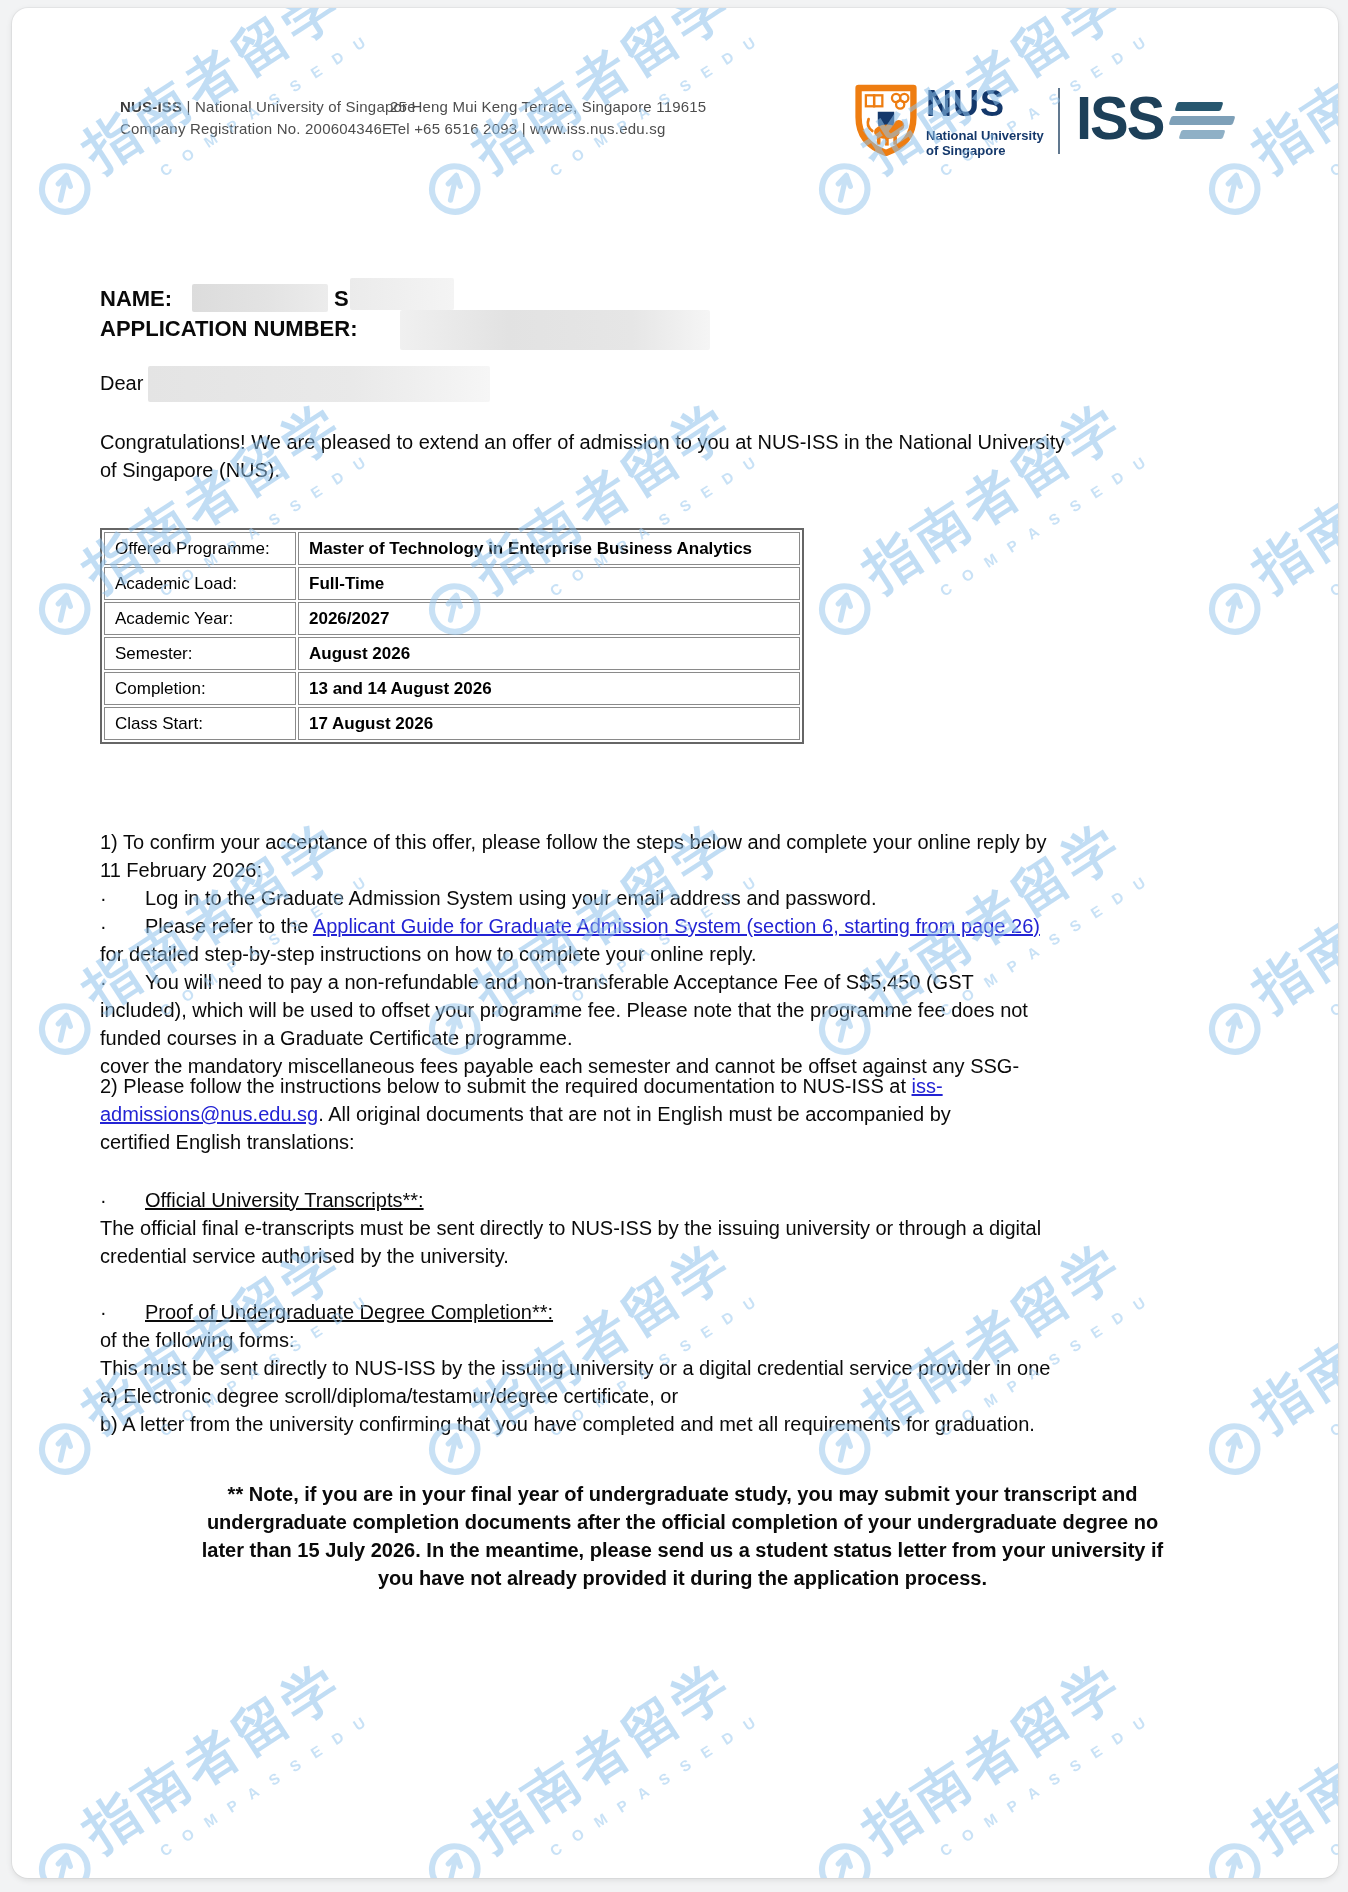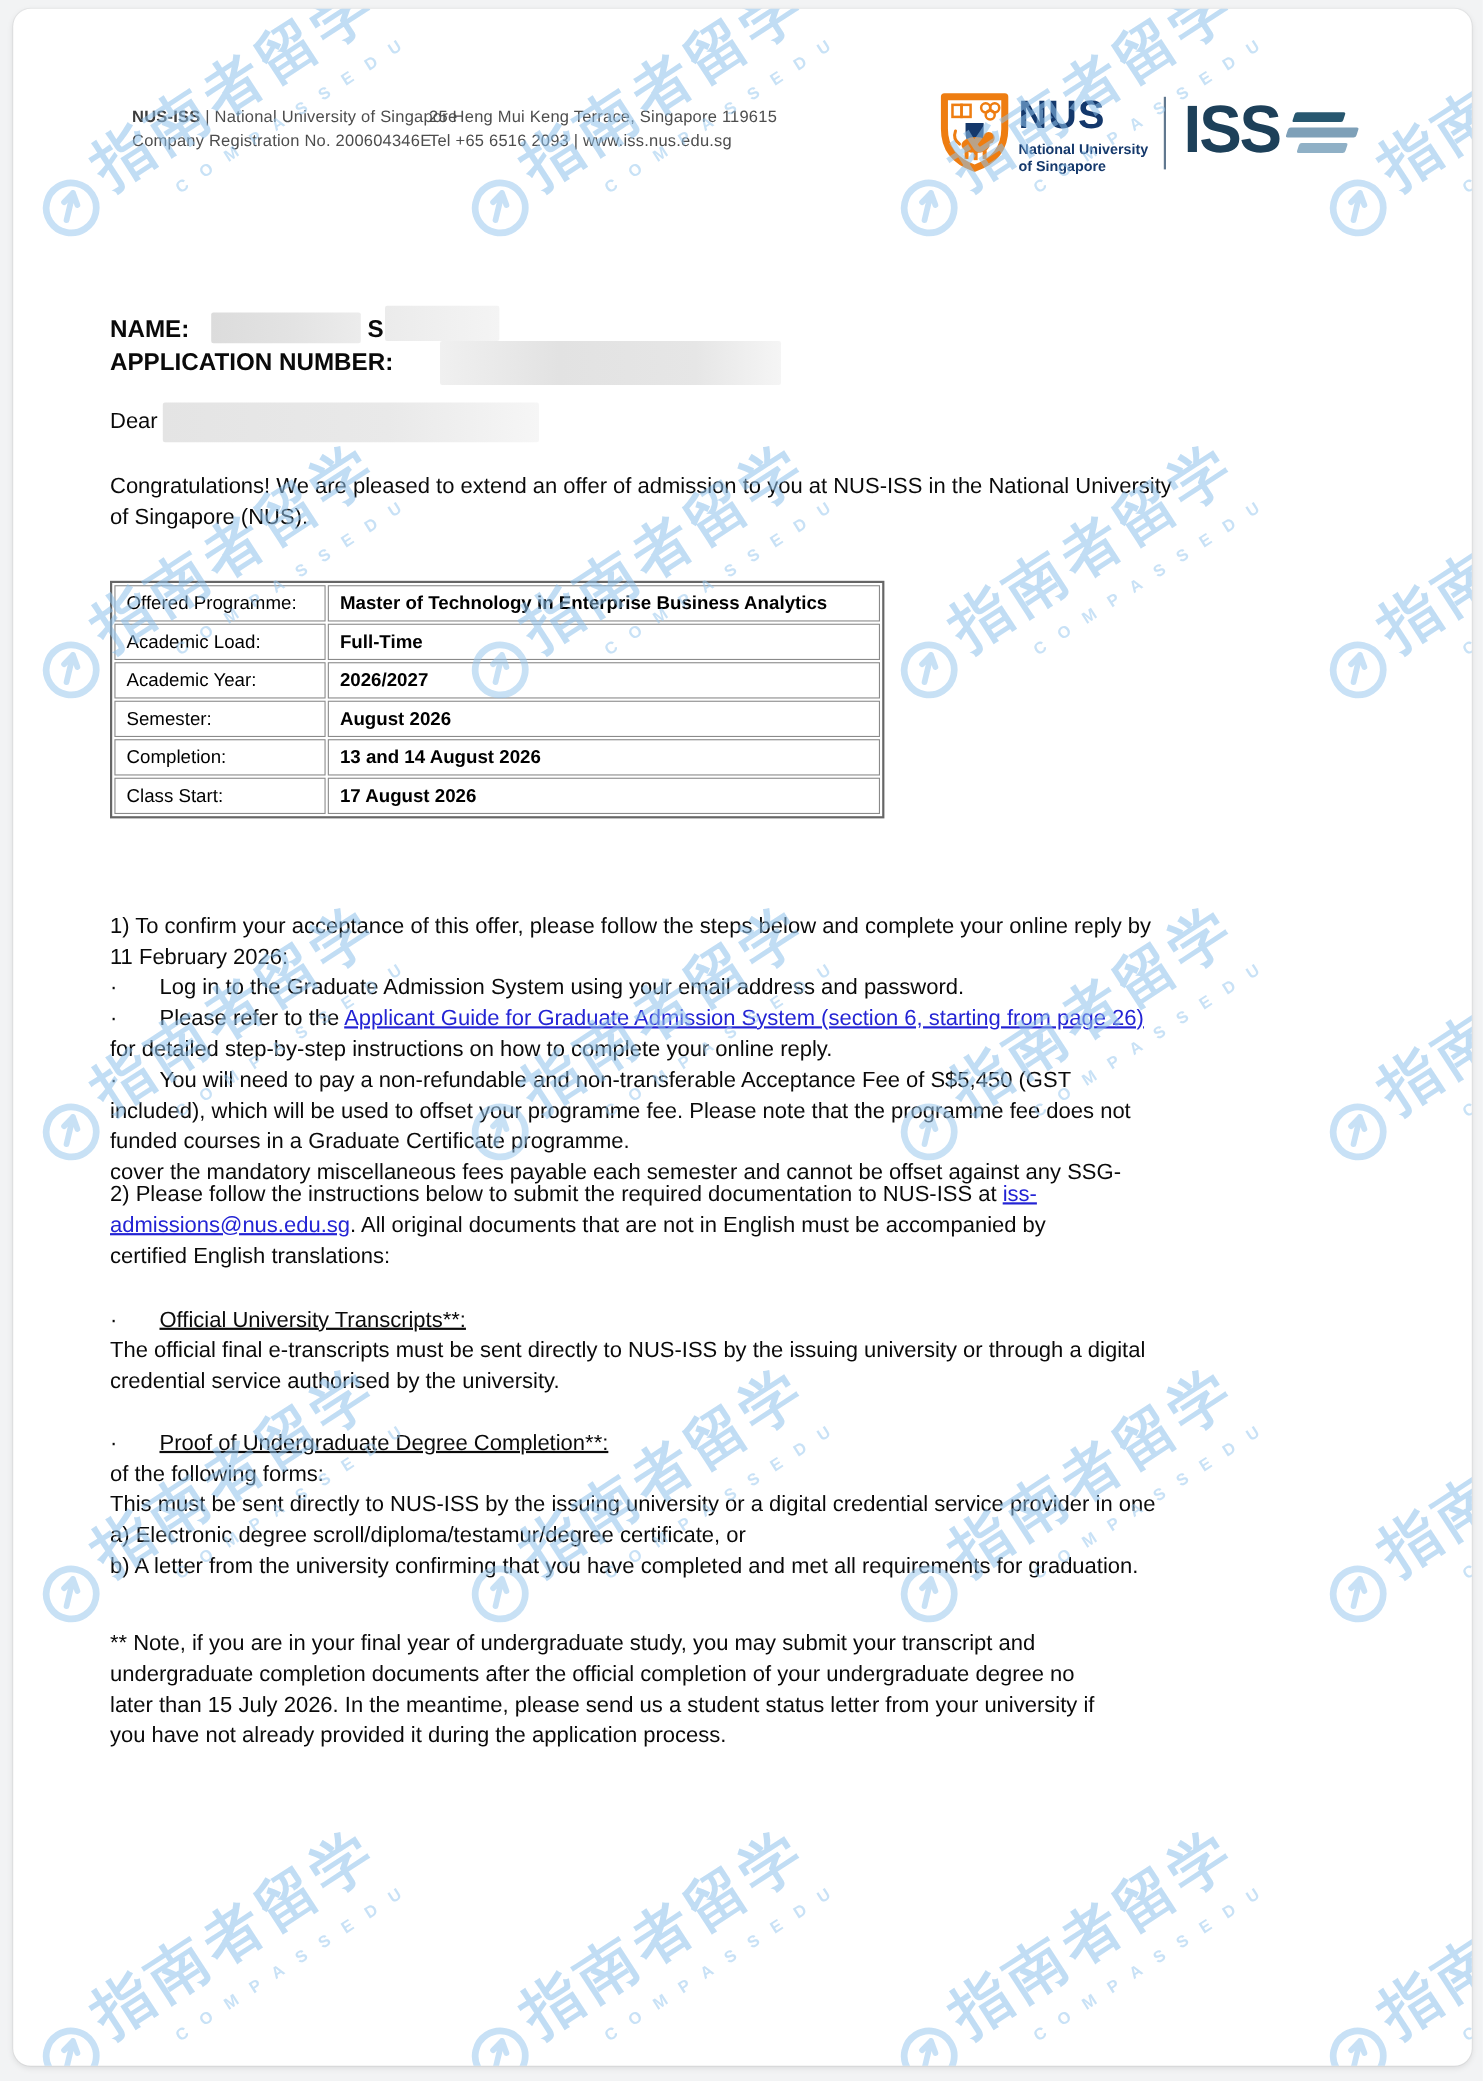--- a/index.html
+++ b/index.html
@@ -56,21 +56,21 @@
   #redact-name2{left:338px;top:270px;width:104px;height:32px;background:linear-gradient(90deg,#ebebeb,#f4f4f4);}
   #redact-appnum{left:388px;top:302px;width:310px;height:40px;background:linear-gradient(90deg,#f0f0f0,#e2e2e2 35%,#e6e6e6 75%,#f5f5f5);}
   #redact-dear{left:136px;top:358px;width:342px;height:36px;background:linear-gradient(90deg,#e4e4e4,#e9e9e9 60%,#f6f6f6);}
   #salutation{position:absolute;left:88px;top:364px;font-size:20px;color:#0a0a0a;z-index:2;}
   
   .tblock{position:absolute;left:88px;width:1165px;z-index:2;font-size:20px;color:#0a0a0a;}
   .tline{height:28px;line-height:28px;white-space:nowrap;}
   .bullet{display:inline-block;width:45px;}
   .link{color:#2323d4;text-decoration:underline;cursor:pointer;}
   .u{text-decoration:underline;}
-  #note-block .tline{font-weight:400;}
+  #note-block .tline{font-weight:700;text-align:center;}
   
   #offer-table{
     position:absolute;left:88px;top:520px;z-index:2;
     border-collapse:separate;border-spacing:2px;
     border:2px solid #666;background:#fff;
   }
   #offer-table td{
     border:1.5px solid #8a8a8a;
     font-size:17px;line-height:25px;padding:3px 8px 3px 10px;
     color:#000;background:#fff;

